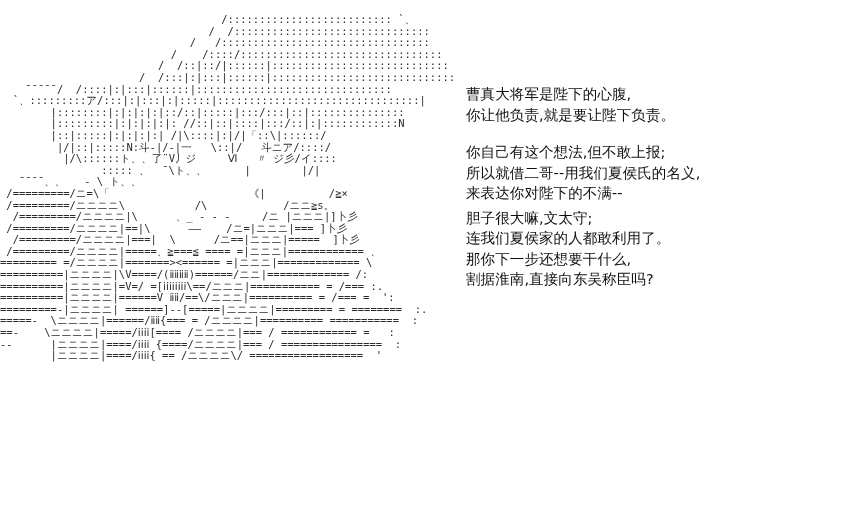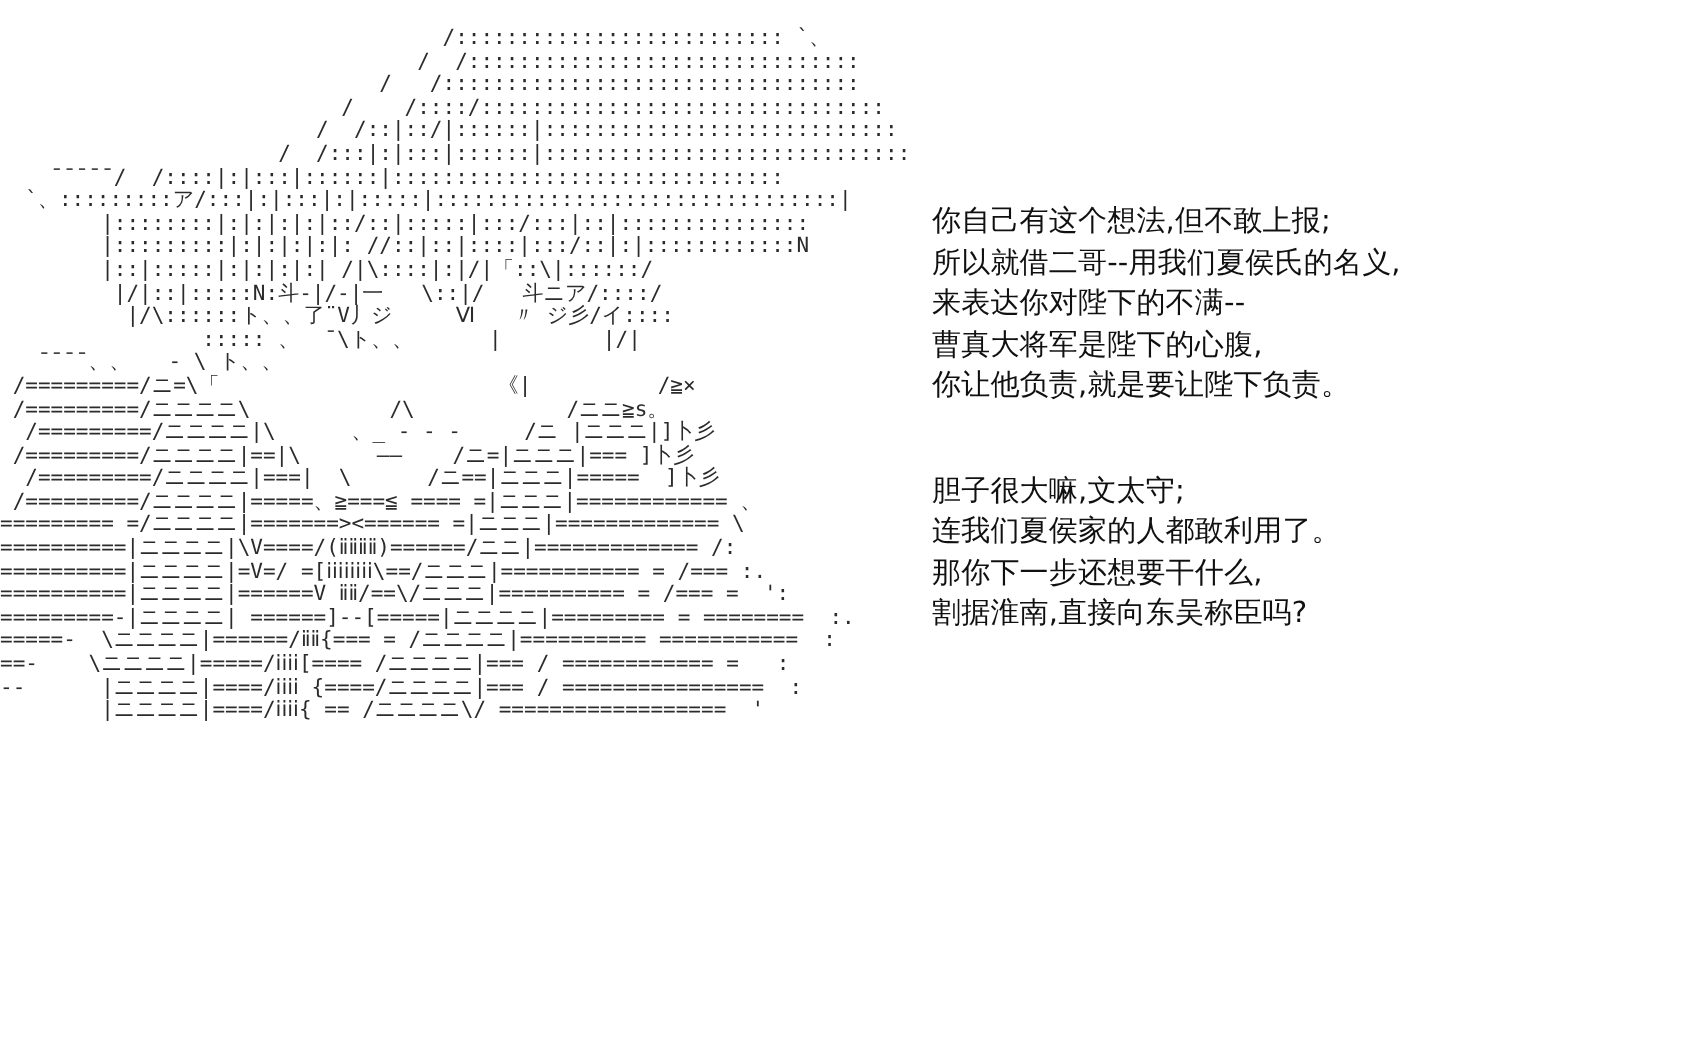--- a/index.html
+++ b/index.html
@@ -48,21 +48,21 @@
   .speech-block {
     font-family: "DejaVu Sans", "Liberation Sans", sans-serif;
     font-size: 14.5px;
     line-height: 20.5px;
     color: #101010;
     white-space: pre-line;
     letter-spacing: 0.1px;
   }
   .speech-block.block-1 { margin-top: 0px; }
   .speech-block.block-2 { margin-top: 17px; }
-  .speech-block.block-3 { margin-top: 32px; }
+  .speech-block.block-3 { margin-top: 4px; }
 </style>
 </head>
 <body>
 
 <div class="stage">
 
   <pre class="aa-art">                                   /:::::::::::::::::::::::::: `、
                                  /  /:::::::::::::::::::::::::::::::
                               /   /:::::::::::::::::::::::::::::::::
                            /    /::::/::::::::::::::::::::::::::::::::
@@ -88,26 +88,26 @@
 ==========|ニニニニ|=V=/ =[ⅰⅰⅰⅰⅰⅰⅰⅰ\==/ニニニ|=========== = /=== :.
 ==========|ニニニニ|======V ⅱⅱ/==\/ニニニ|========== = /=== =  ':
 =========-|ニニニニ| ======]--[=====|ニニニニ|========= = ========  :.
 =====-  \ニニニニ|======/ⅱⅱ{=== = /ニニニニ|========== ===========  :
 ==-    \ニニニニ|=====/ⅰⅰⅰⅰ[==== /ニニニニ|=== / ============ =   :
 --      |ニニニニ|====/ⅰⅰⅰⅰ {====/ニニニニ|=== / ================  :
         |ニニニニ|====/ⅰⅰⅰⅰ{ == /ニニニニ\/ ==================  '</pre>
 
   <div class="dialogue">
 
+    <div class="speech-block block-1">曹真大将军是陛下的心腹,
+你让他负责,就是要让陛下负责。</div>
+
     <div class="speech-block block-2">你自己有这个想法,但不敢上报;
 所以就借二哥--用我们夏侯氏的名义,
 来表达你对陛下的不满--</div>
-
-    <div class="speech-block block-1">曹真大将军是陛下的心腹,
-你让他负责,就是要让陛下负责。</div>
 
     <div class="speech-block block-3">胆子很大嘛,文太守;
 连我们夏侯家的人都敢利用了。
 那你下一步还想要干什么,
 割据淮南,直接向东吴称臣吗?</div>
 
   </div>
 
 </div>
 

